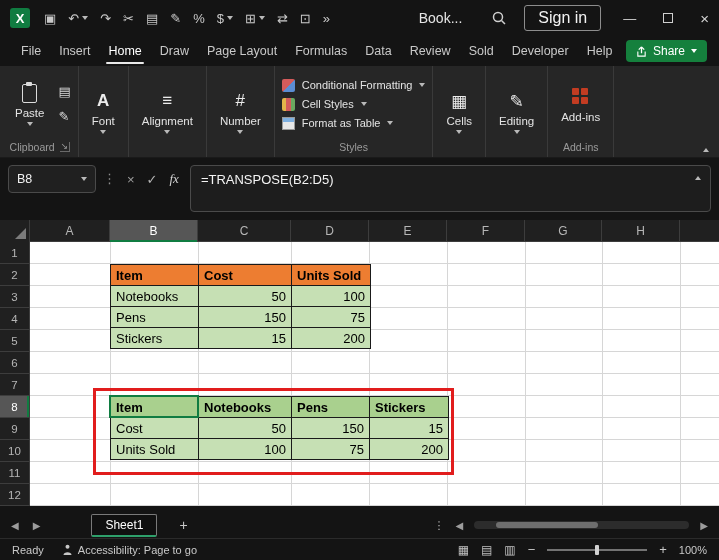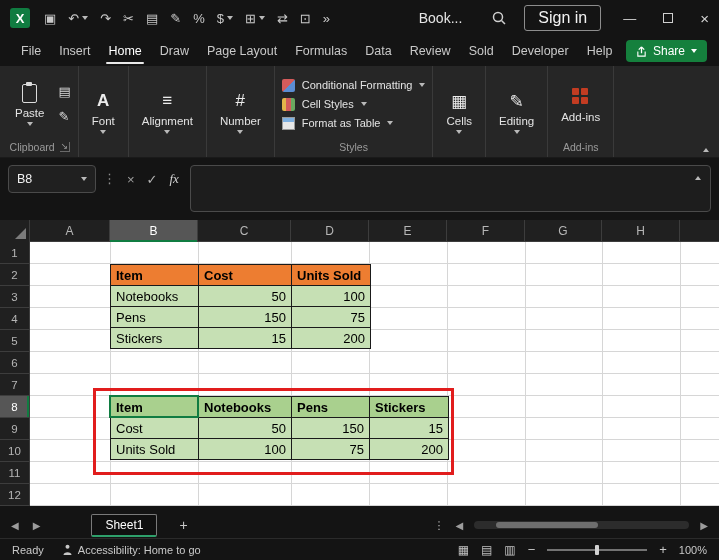--- a/index.html
+++ b/index.html
@@ -309,20 +309,21 @@
     <span>B8</span>
     <span class="crt"></span>
   </div>
   <span class="fdots">⋮</span>
   <div class="fbtns">
     <span>×</span>
     <span class="check">✓</span>
     <span class="fx">fx</span>
   </div>
   <div class="formula-input">
+    <span>=TRANSPOSE(B2:D5)</span>
     <span class="crt up"></span>
   </div>
 </div>
 
 <div class="grid">
   <div class="colhdrs">
     <div class="corner"></div>
     <div class="ch" style="width:80px">A</div>
     <div class="ch sel" style="width:88px">B</div>
     <div class="ch" style="width:93px">C</div>
@@ -428,21 +429,21 @@
   </div>
 </div>
 
 <div class="statusbar">
   <span>Ready</span>
   <span class="acc">
     <svg width="11" height="12" viewBox="0 0 11 12">
           <circle cx="5.5" cy="2.8" r="2" fill="#c8c8c8"></circle>
           <path d="M1.5 11 C1.5 7.2 9.5 7.2 9.5 11 Z" fill="#c8c8c8"></path>
         </svg>
-    <span>Accessibility: Home to go</span>
+    <span>Accessibility: Page to go</span>
   </span>
   <div class="sb-right">
     <span class="viewic">▦</span>
     <span class="viewic">▤</span>
     <span class="viewic">▥</span>
     <span class="zoomsign">−</span>
     <div class="ztrack">
           <div class="zthumb"></div>
         </div>
     <span class="zoomsign">+</span>

